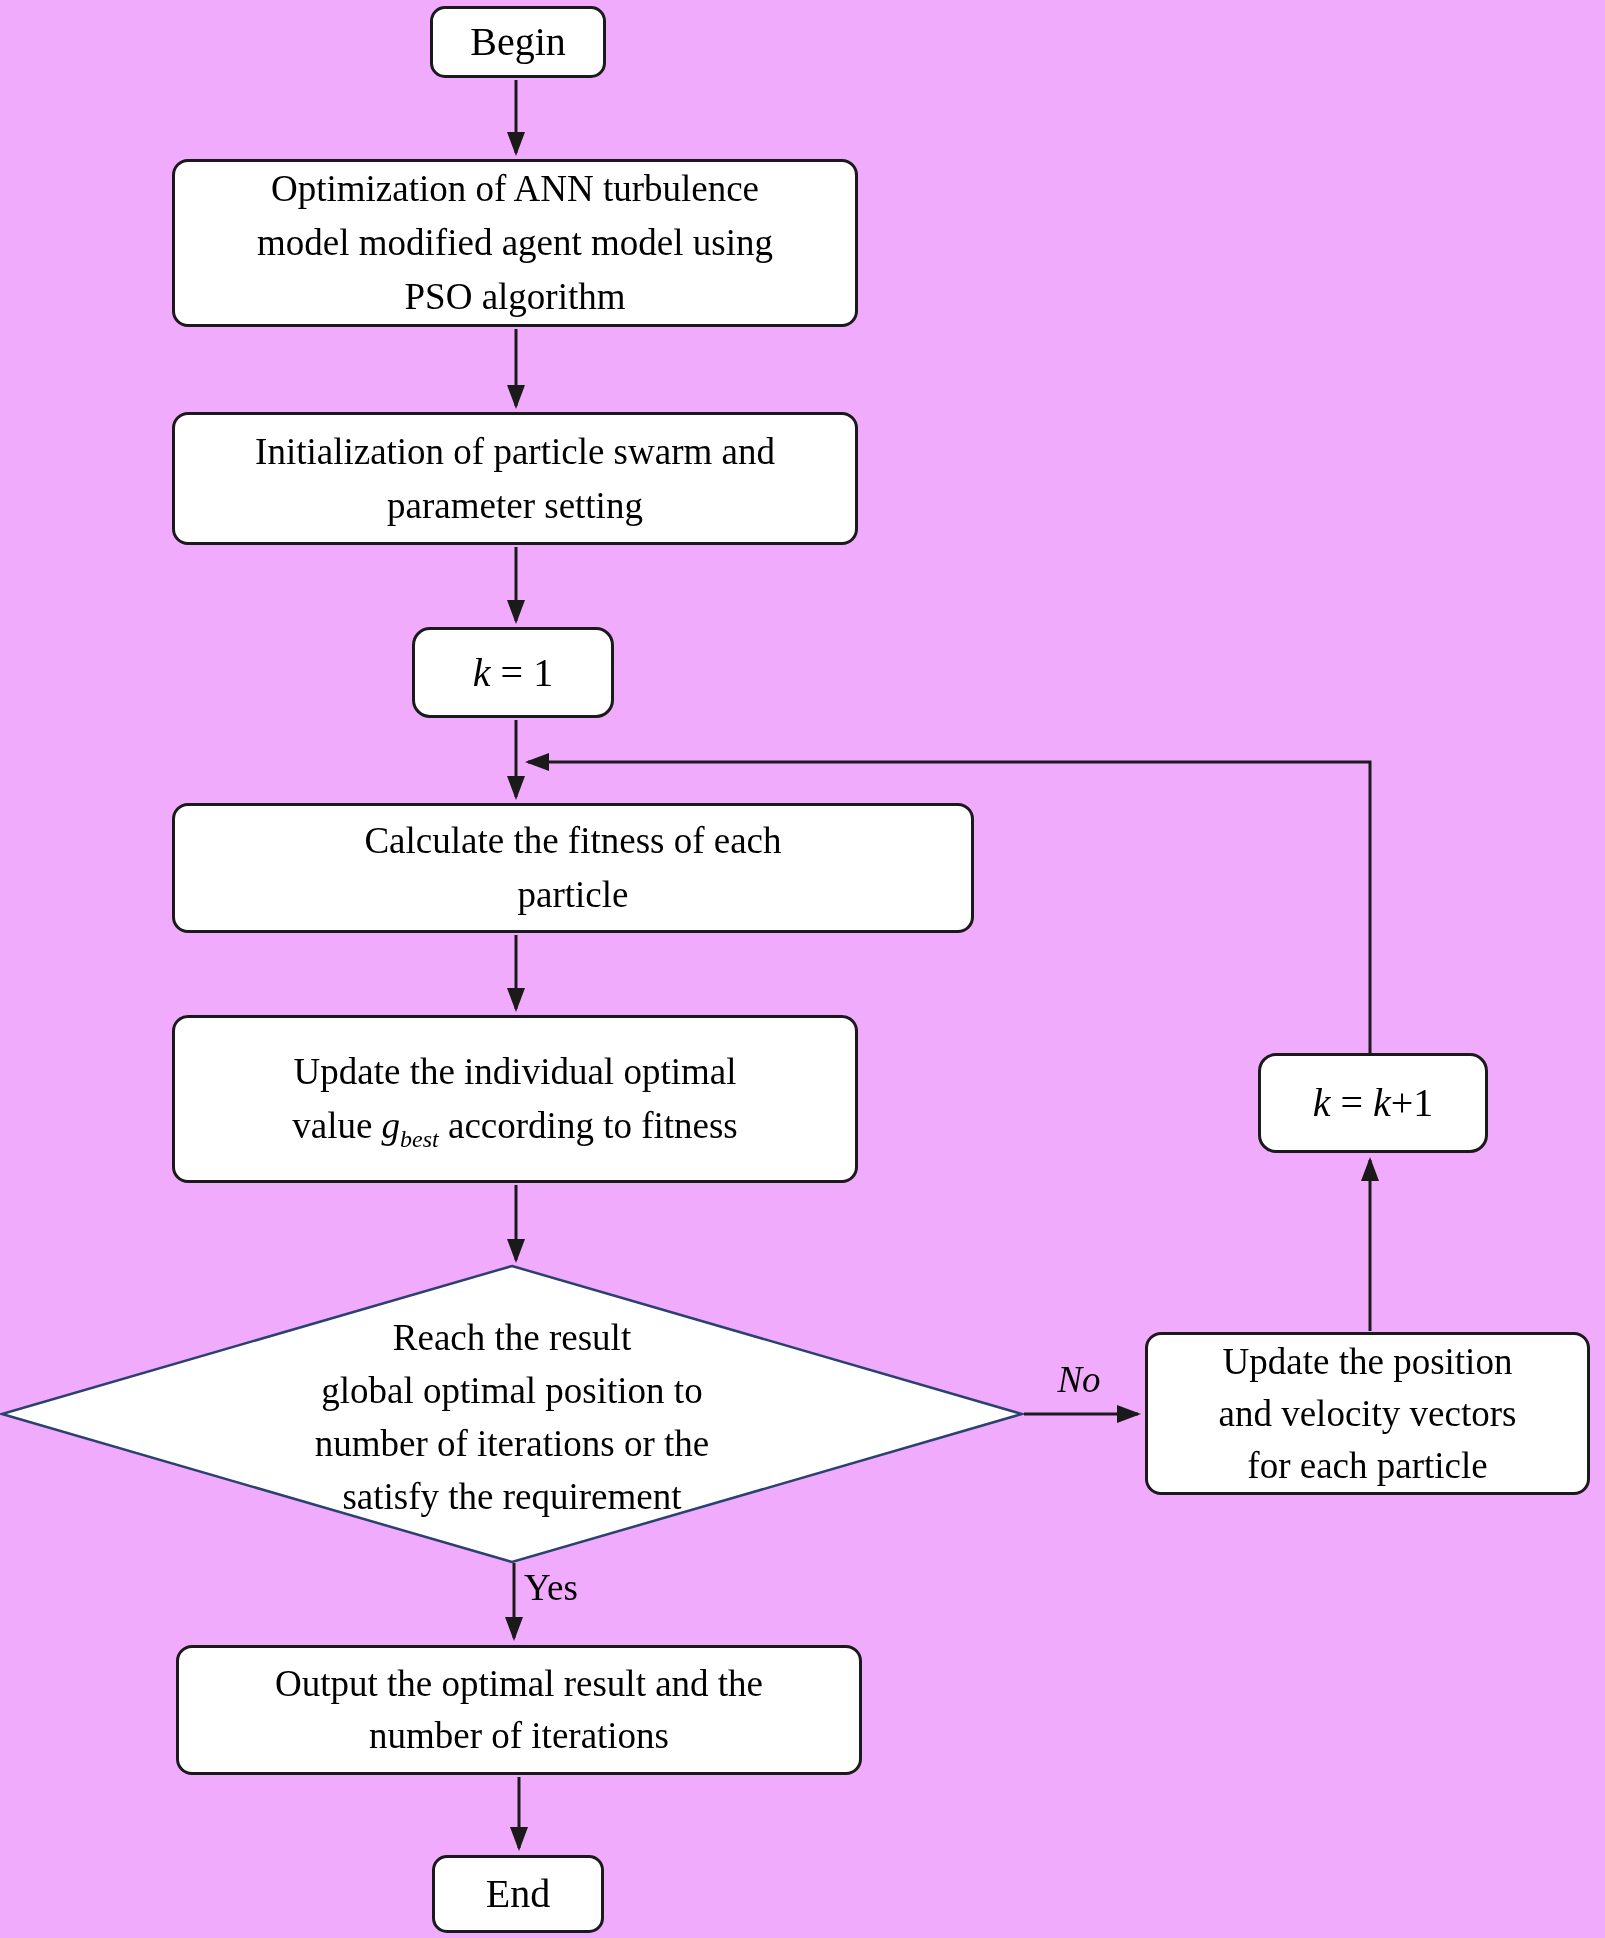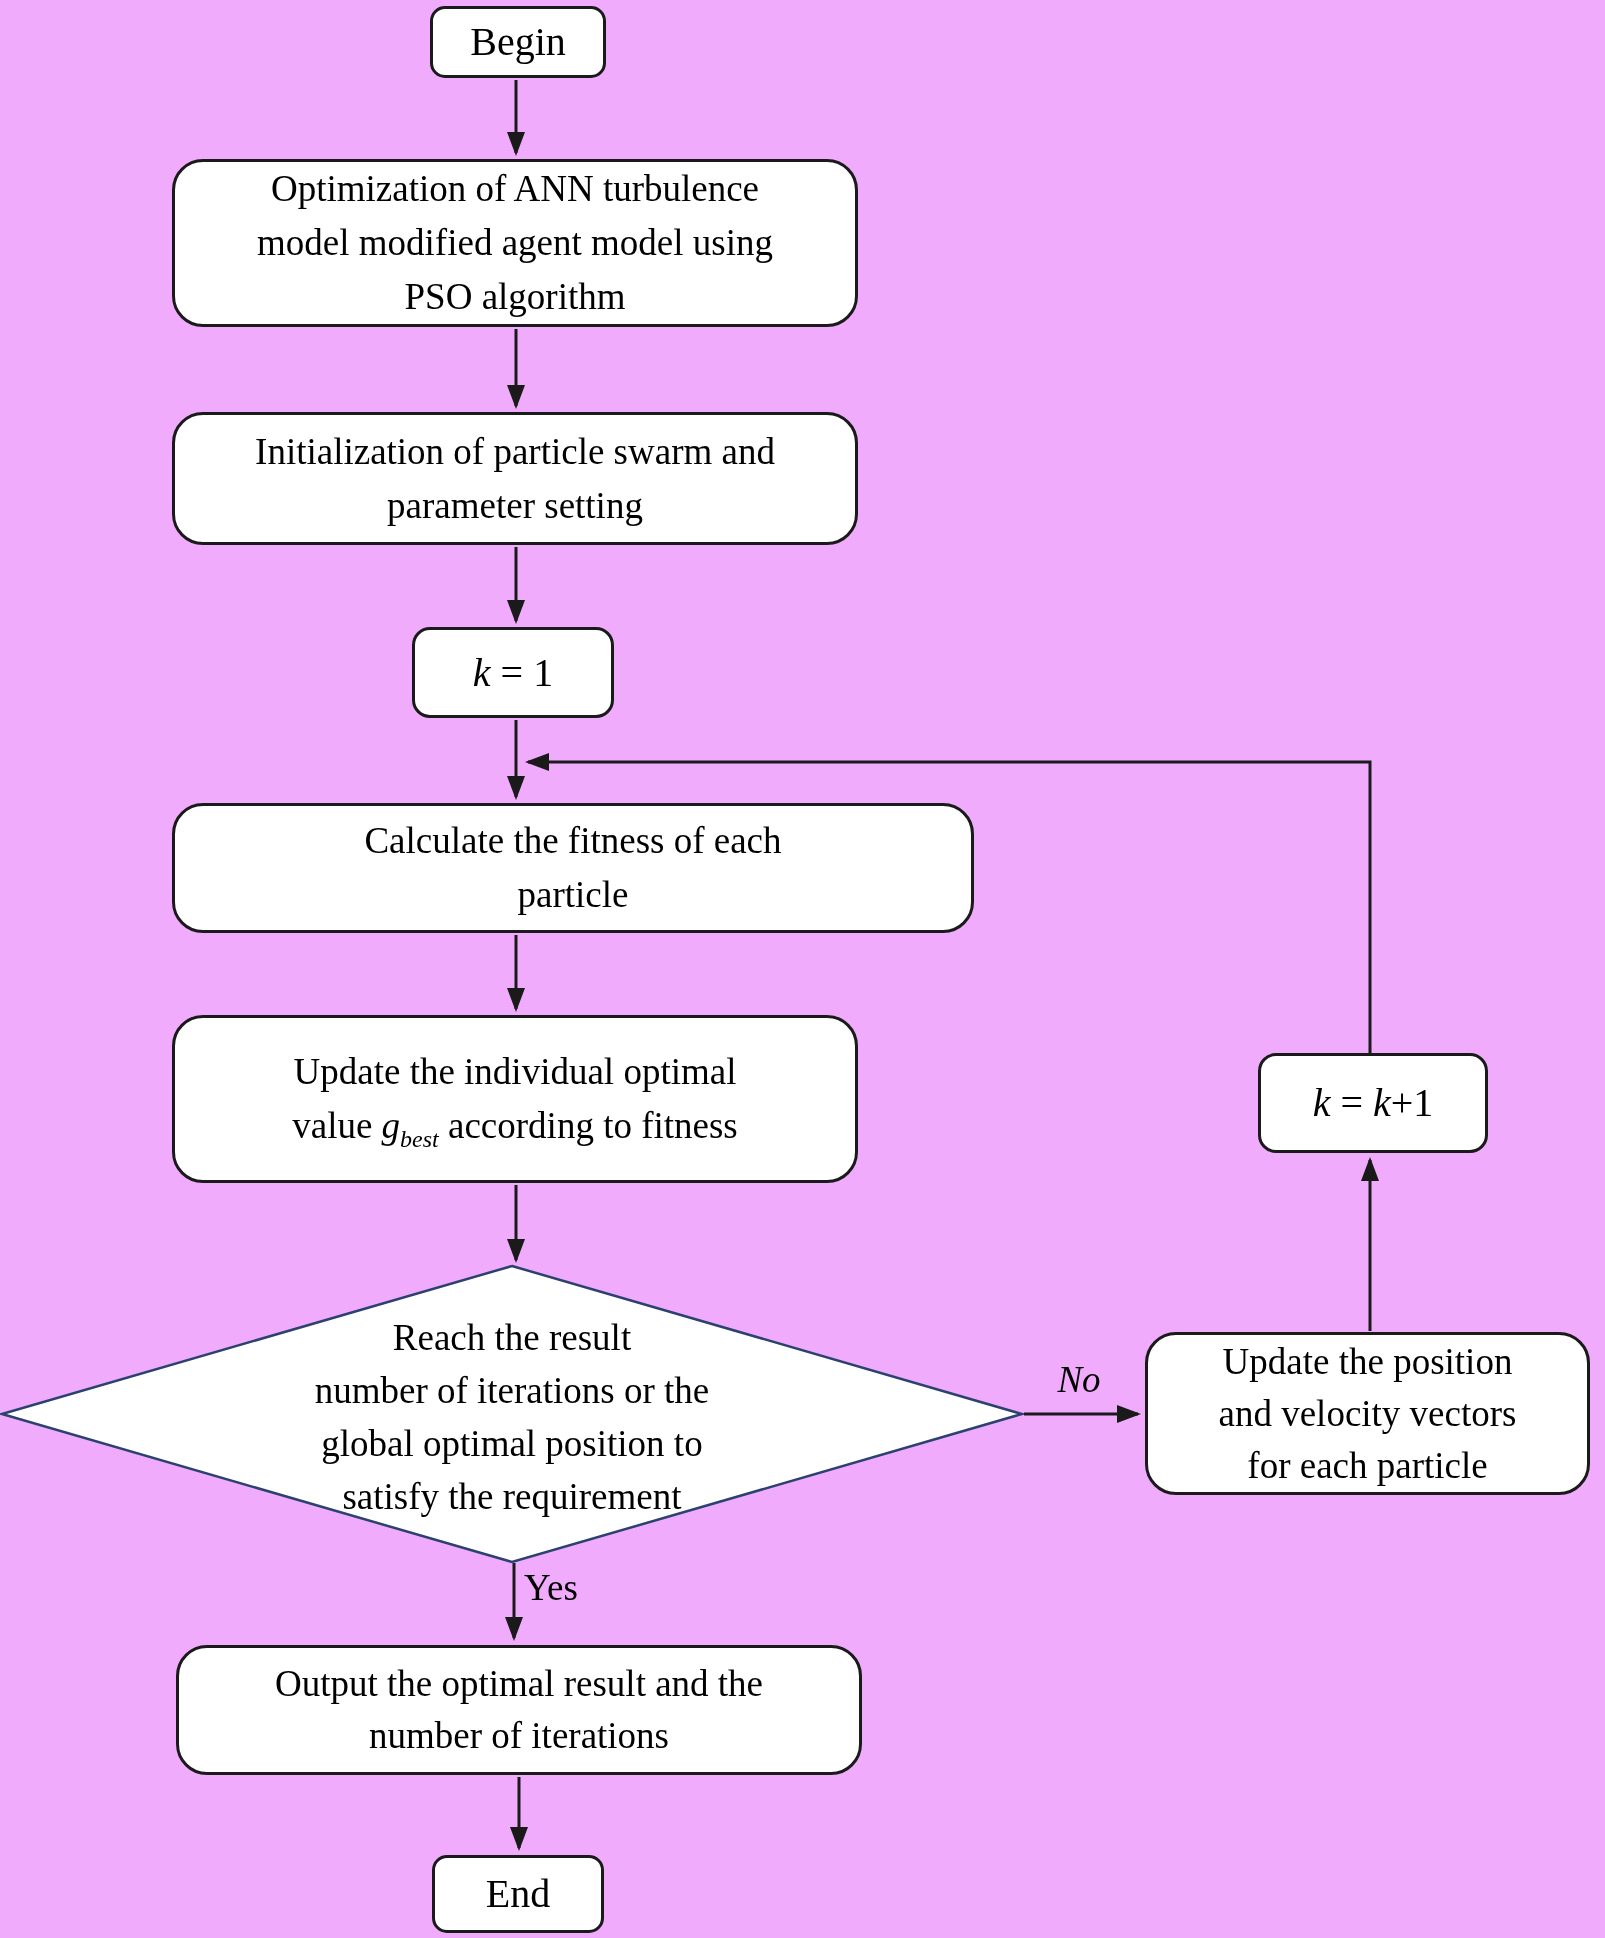--- a/index.html
+++ b/index.html
@@ -15,21 +15,21 @@
   #connectors {
     position: absolute;
     left: 0; top: 0;
     width: 1605px; height: 1938px;
   }
   .box {
     position: absolute;
     box-sizing: border-box;
     background: #ffffff;
     border: 3px solid #1a1a1a;
-    border-radius: 31px;
+    border-radius: 16px;
     display: flex;
     flex-direction: column;
     align-items: center;
     justify-content: center;
     text-align: center;
     font-size: 37px;
     line-height: 54px;
   }
   .pill {
     border-radius: 15px;
@@ -122,22 +122,22 @@
     <div>particle</div>
   </div>
 
   <div class="box" style="left:172px; top:1015px; width:686px; height:168px;">
     <div>Update the individual optimal</div>
     <div><span>value </span><span class="var">g</span><span class="sub">best</span><span> according to fitness</span></div>
   </div>
 
   <div class="diamond-text">
     <div>Reach the result</div>
+    <div>global optimal position to</div>
     <div>number of iterations or the</div>
-    <div>global optimal position to</div>
     <div>satisfy the requirement</div>
   </div>
 
   <div class="edge-label" style="left:1036px; top:1360px; width:86px; text-align:center;font-style:italic;">No</div>
 
   <div class="edge-label" style="left:524px; top:1568px; width:100px; text-align:left;">Yes</div>
 
   <div class="box" style="left:1145px; top:1332px; width:445px; height:163px; line-height:52px;">
     <div>Update the position</div>
     <div>and velocity vectors</div>

